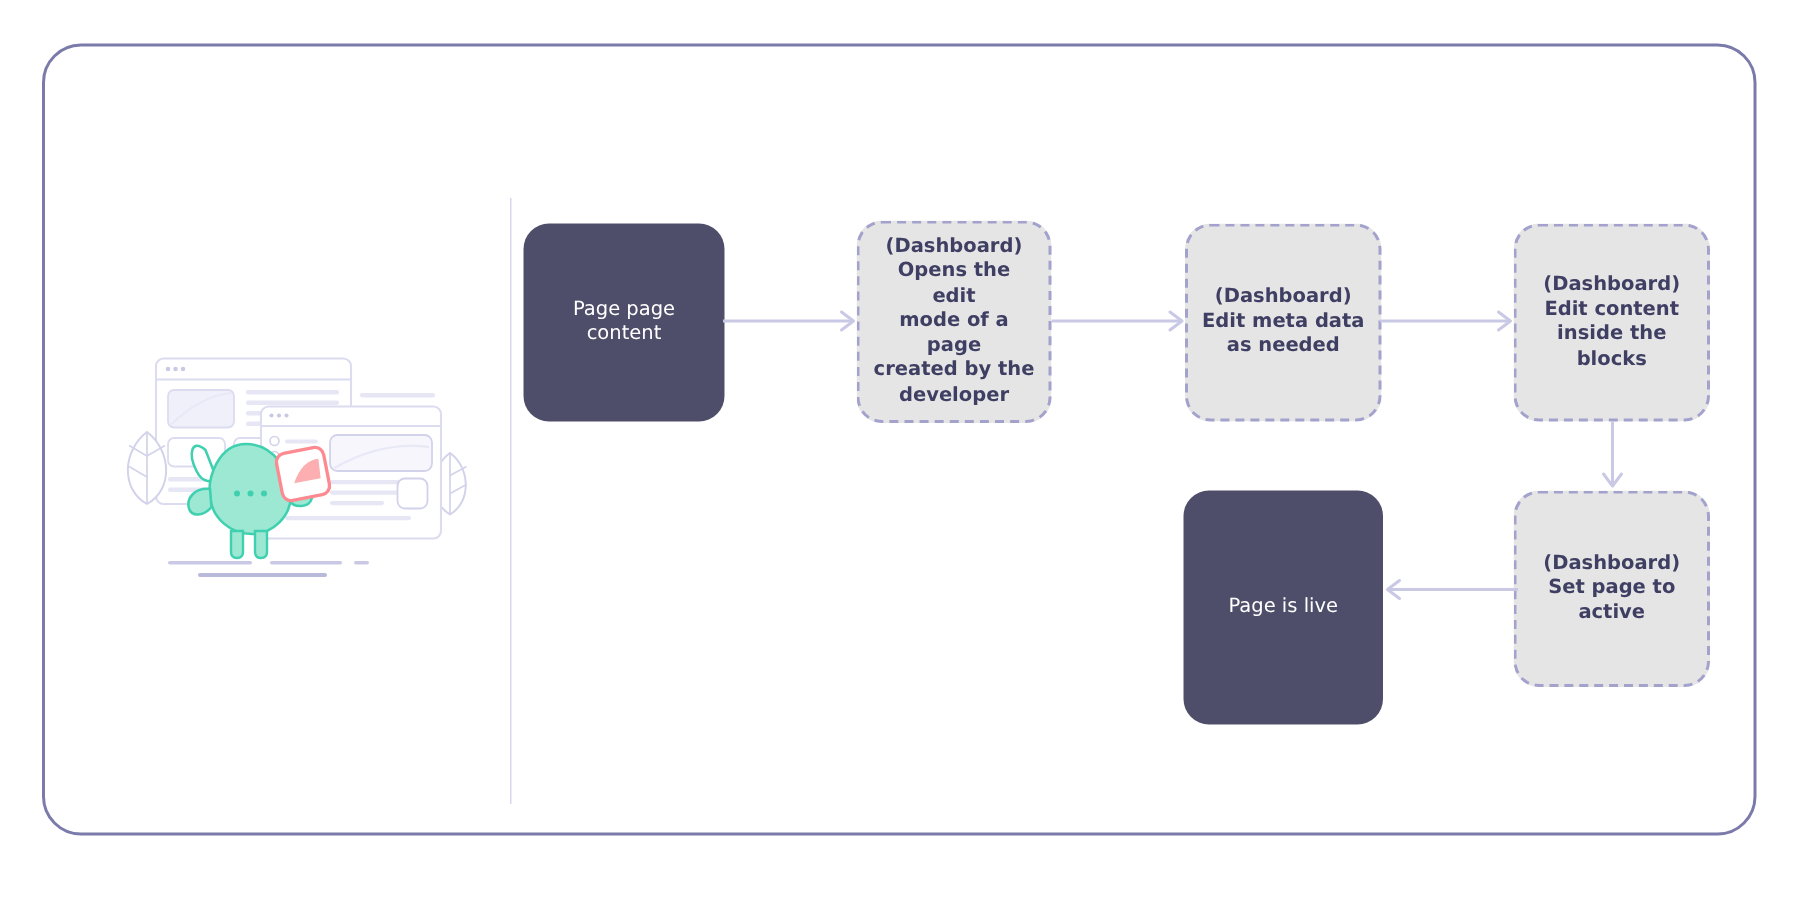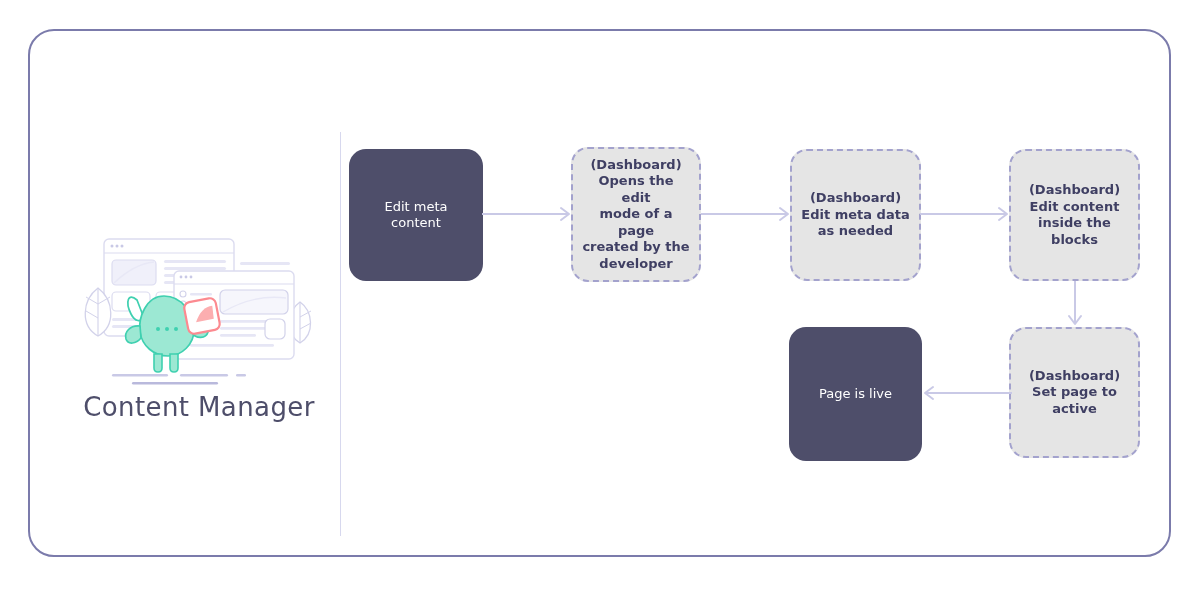--- a/index.html
+++ b/index.html
@@ -207,25 +207,24 @@
       </g>
 
       <g>
         <rect x="44" y="148" width="56" height="2.4" rx="1.2" fill="#c9c9e6"></rect>
         <rect x="112" y="148" width="48" height="2.4" rx="1.2" fill="#c9c9e6"></rect>
         <rect x="168" y="148" width="10" height="2.4" rx="1.2" fill="#c9c9e6"></rect>
         <rect x="64" y="156" width="86" height="2.6" rx="1.3" fill="#b9b9dc"></rect>
       </g>
     </svg>
 
-    <div id="panel-title">Content Manager</div>
   </div>
 
   <div class="node solid" style="left:319px; top:118px; width:134px; height:132px;">
-    <span class="node-text">Edit meta
+    <span class="node-text">Page page
 content</span>
   </div>
 
   <div class="node dashed" style="left:541px; top:116px; width:130px; height:135px;">
     <span class="node-text">(Dashboard)
 Opens the edit
 mode of a page
 created by the
 developer</span>
   </div>
@@ -242,21 +241,21 @@
 inside the
 blocks</span>
   </div>
 
   <div class="node dashed" style="left:979px; top:296px; width:131px; height:131px;">
     <span class="node-text">(Dashboard)
 Set page to
 active</span>
   </div>
 
-  <div class="node solid" style="left:759px; top:296px; width:133px; height:134px;justify-content:center;">
+  <div class="node solid" style="left:759px; top:296px; width:133px; height:156px;justify-content:center;">
     <span class="node-text">Page is live</span>
   </div>
 
   <svg class="connector" style="left:452px; top:175px; width:92px; height:16px;" viewBox="0 0 92 16">
     <line class="conn-line" x1="0" y1="8" x2="86" y2="8"></line>
     <polyline class="conn-head" points="79,2 87,8 79,14"></polyline>
   </svg>
 
   <svg class="connector" style="left:671px; top:175px; width:92px; height:16px;" viewBox="0 0 92 16">
     <line class="conn-line" x1="0" y1="8" x2="86" y2="8"></line>

